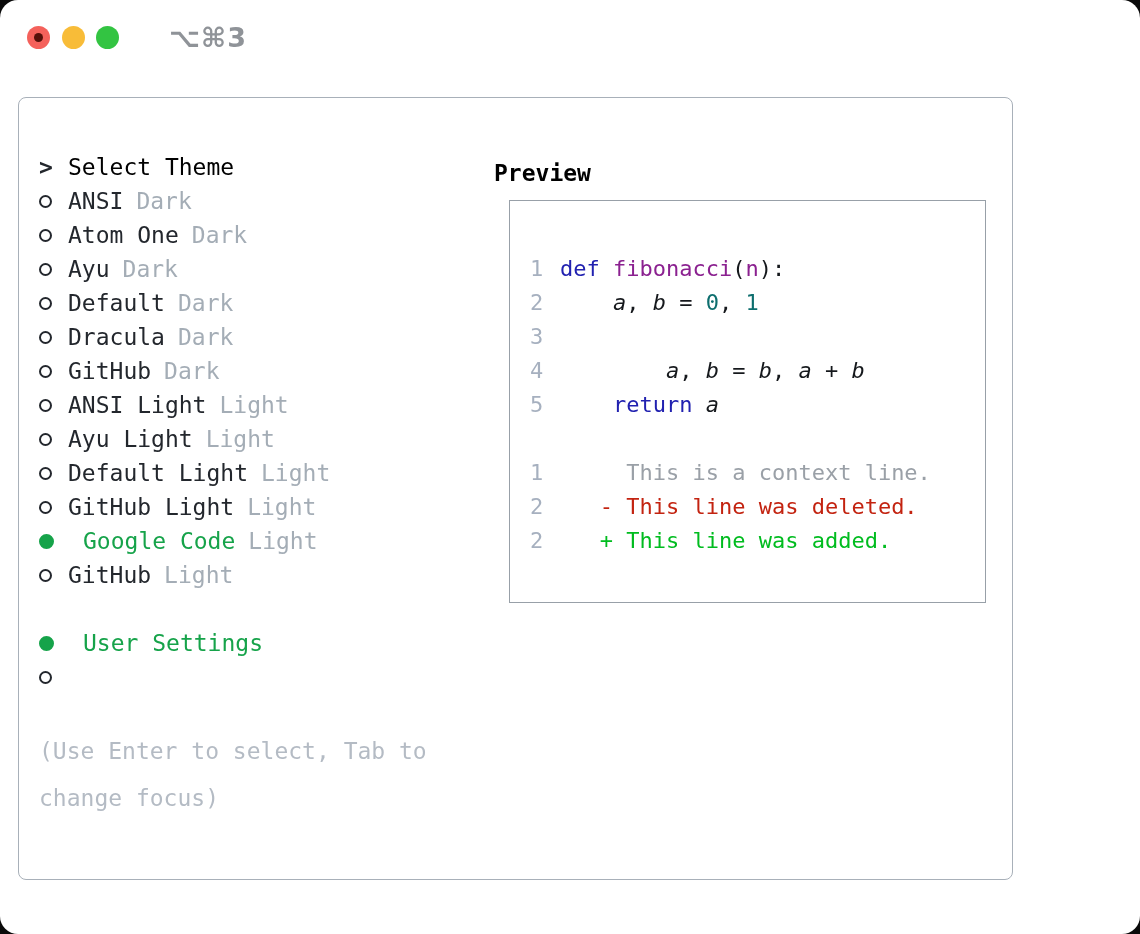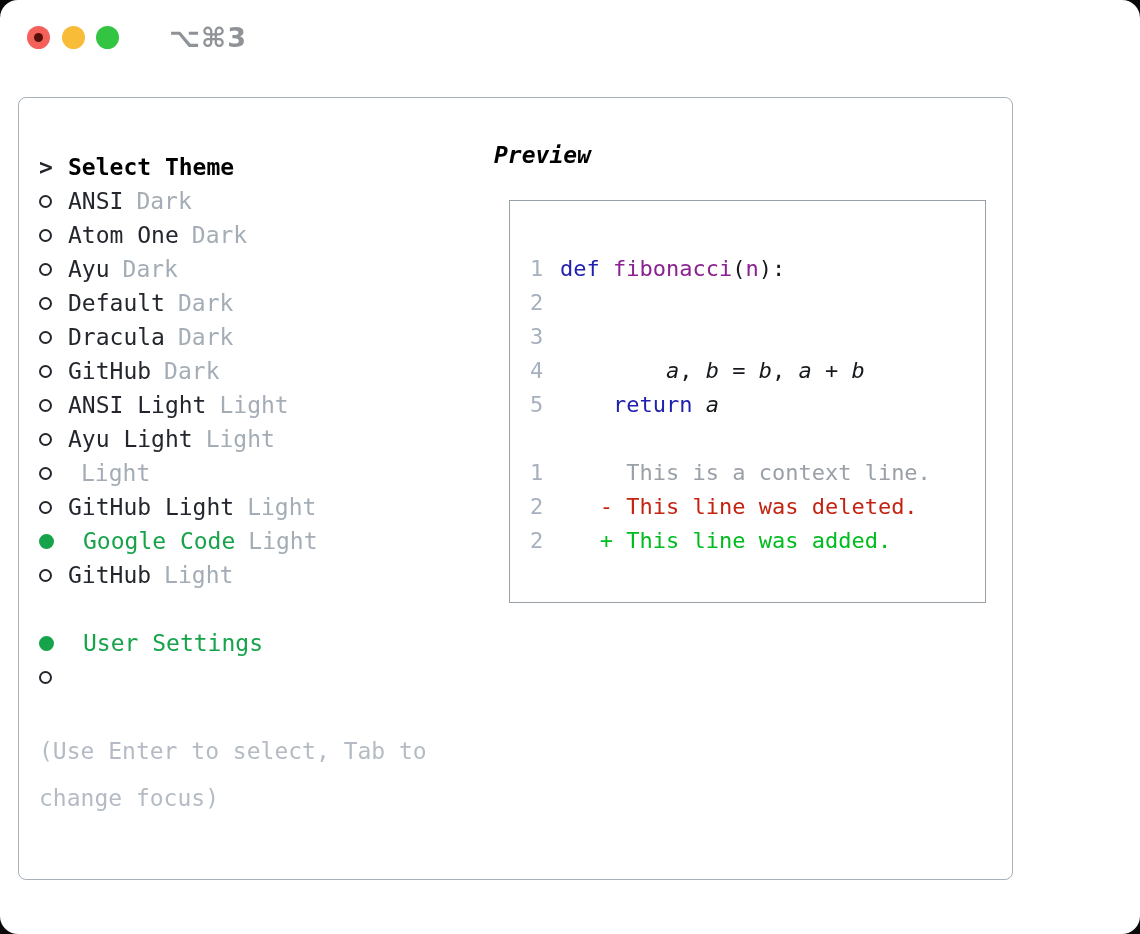--- a/index.html
+++ b/index.html
@@ -25,27 +25,27 @@
   
   .left-col{position:absolute;left:20px;top:52px;font-size:23px;color:var(--ink);}
   .row{display:flex;height:34px;align-items:center;}
   .prefix{width:29px;flex:none;display:flex;align-items:center;}
   .arrow{font-weight:bold;font-size:23px;color:var(--ink);}
   .dot{width:13px;height:13px;border-radius:50%;border:2px solid var(--ink);box-sizing:border-box;}
   .dot.sel{background:var(--accent-green);border-color:var(--accent-green);width:15px;height:15px;}
   .t-label{white-space:pre;color:var(--ink);}
   .t-label.sel{color:var(--accent-green);margin-left:15px;}
   .t-tag{margin-left:13px;color:var(--tag-gray);white-space:pre;}
-  .hdr{font-weight:bold;color:#000;}
+  .hdr{font-weight:normal;color:#000;}
   .spacer{height:34px;}
   .help{width:436px;line-height:47px;color:var(--help-gray);white-space:normal;}
 
   
-  .preview-label{position:absolute;left:475px;top:40px;height:34px;display:flex;
-                 align-items:center;font-size:23px;font-weight:bold;color:#000;font-style:italic;}
+  .preview-label{position:absolute;left:475px;top:58px;height:34px;display:flex;
+                 align-items:center;font-size:23px;font-weight:bold;color:#000;}
   .preview-box{position:absolute;left:490px;top:102px;width:477px;height:403px;
                border:1.5px solid var(--preview-border);box-sizing:border-box;
                padding:50px 0 0 20px;font-size:22px;}
   .pline{display:flex;height:34px;align-items:center;}
   .lnum{width:14px;flex:none;color:var(--gutter);white-space:pre;}
   .lcode{margin-left:16px;white-space:pre;color:var(--code-plain);}
   .tok-kw{color:var(--kw);}
   .tok-fn{color:var(--fn);}
   .tok-num{color:var(--num);}
   .tok-var{color:var(--code-plain);font-style:italic;}
@@ -132,20 +132,21 @@
             <span class="prefix">
               <span class="dot"></span>
             </span>
             <span class="t-label">Ayu Light</span>
             <span class="t-tag">Light</span>
           </div>
           <div class="row">
             <span class="prefix">
               <span class="dot"></span>
             </span>
+            <span class="t-label">Default Light</span>
             <span class="t-tag">Light</span>
           </div>
           <div class="row">
             <span class="prefix">
               <span class="dot"></span>
             </span>
             <span class="t-label">GitHub Light</span>
             <span class="t-tag">Light</span>
           </div>
           <div class="row">
@@ -189,20 +190,21 @@
     <div class="preview-label">Preview</div>
 
     <div class="preview-box">
       <div id="code-lines">
           <div class="pline">
             <span class="lnum">1</span>
             <span class="lcode"><span class="tok-kw">def</span><span class="tok-pl"> </span><span class="tok-fn">fibonacci</span><span class="tok-pl">(</span><span class="tok-fn">n</span><span class="tok-pl">):</span></span>
           </div>
           <div class="pline">
             <span class="lnum">2</span>
+            <span class="lcode"><span class="tok-pl">    </span><span class="tok-var">a</span><span class="tok-pl">, </span><span class="tok-var">b</span><span class="tok-pl"> = </span><span class="tok-num">0</span><span class="tok-pl">, </span><span class="tok-num">1</span></span>
           </div>
           <div class="pline">
             <span class="lnum">3</span>
           </div>
           <div class="pline">
             <span class="lnum">4</span>
             <span class="lcode"><span class="tok-pl">        </span><span class="tok-var">a</span><span class="tok-pl">, </span><span class="tok-var">b</span><span class="tok-pl"> = </span><span class="tok-var">b</span><span class="tok-pl">, </span><span class="tok-var">a</span><span class="tok-pl"> + </span><span class="tok-var">b</span></span>
           </div>
           <div class="pline">
             <span class="lnum">5</span>

